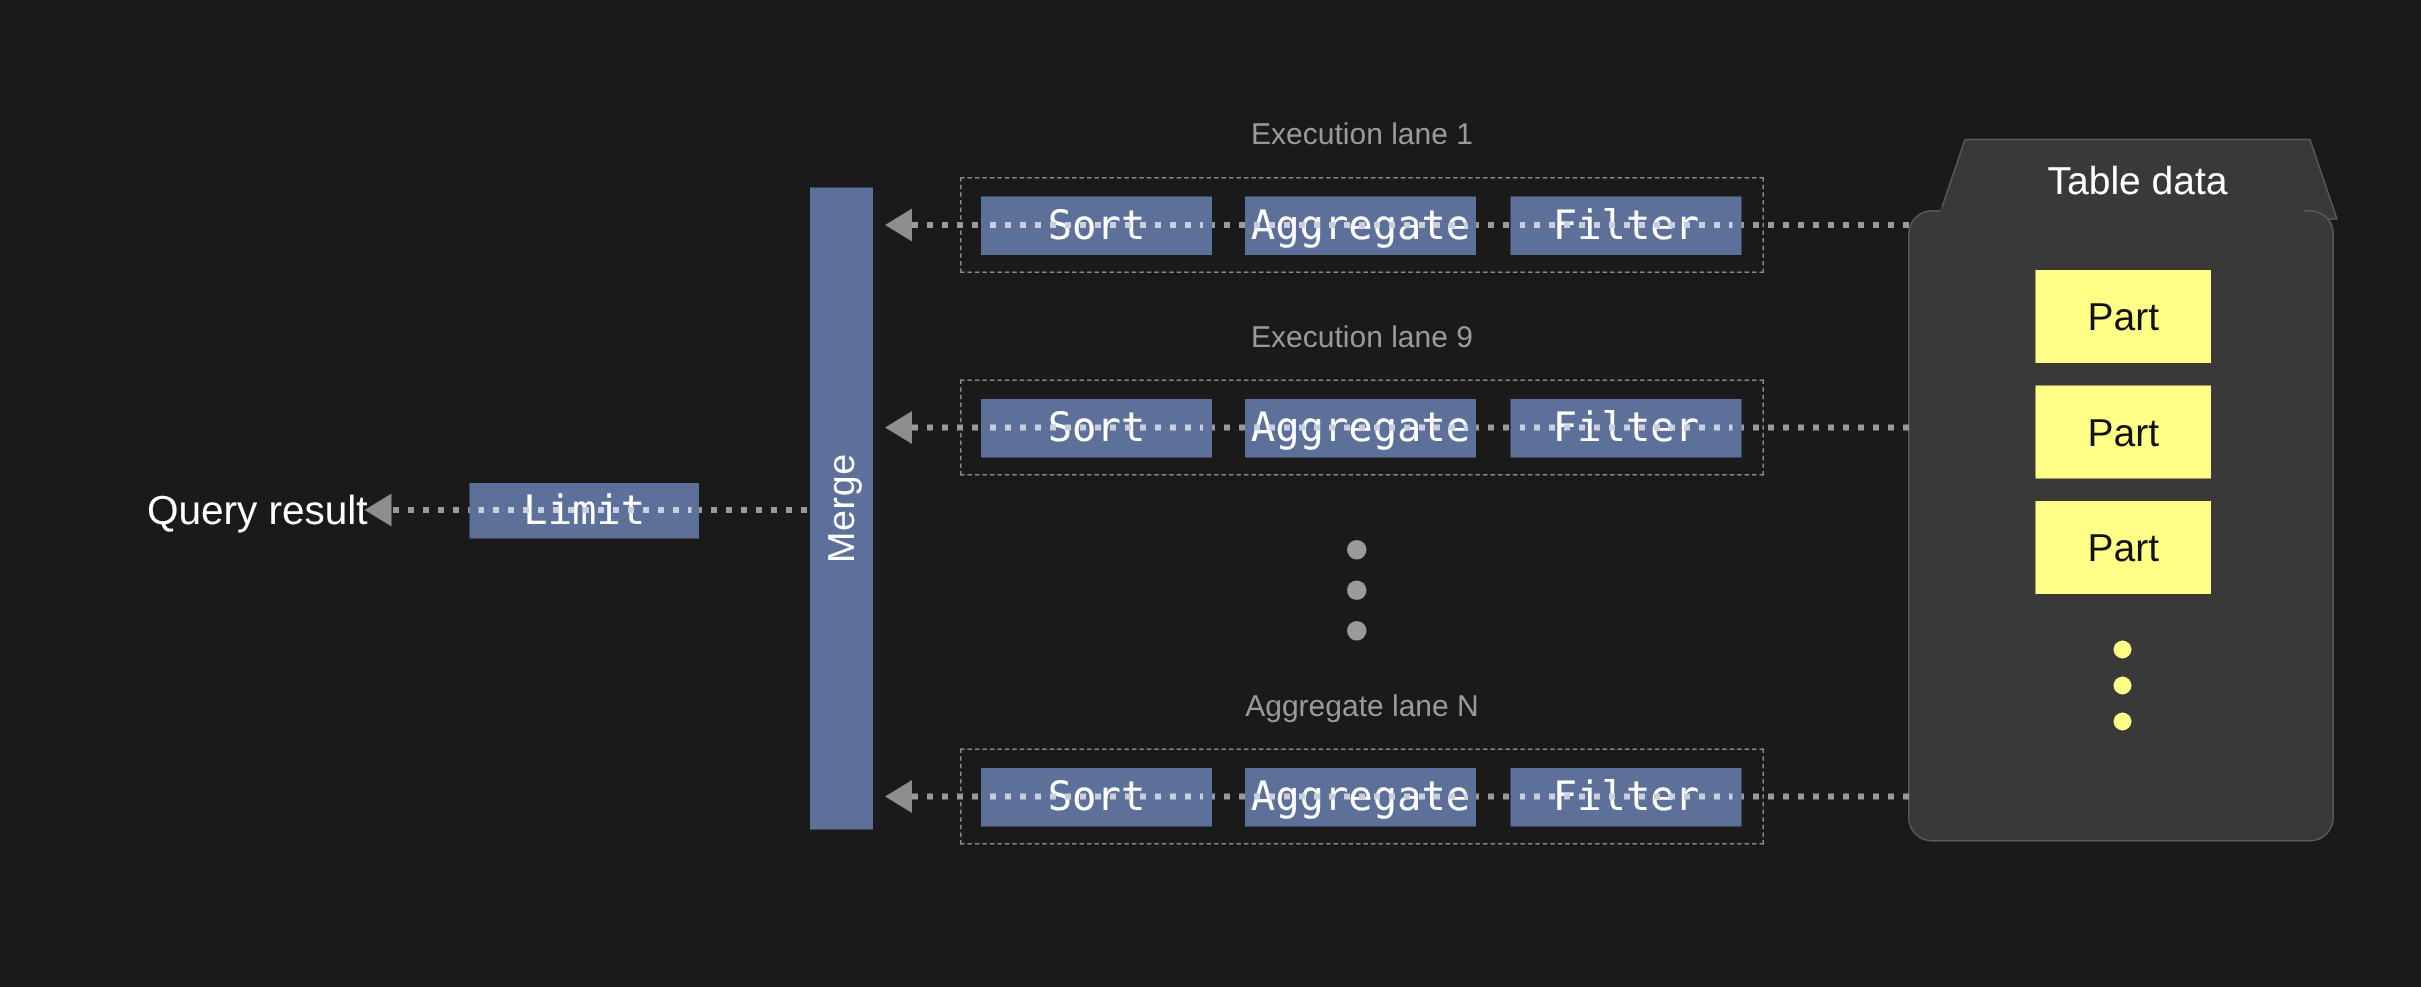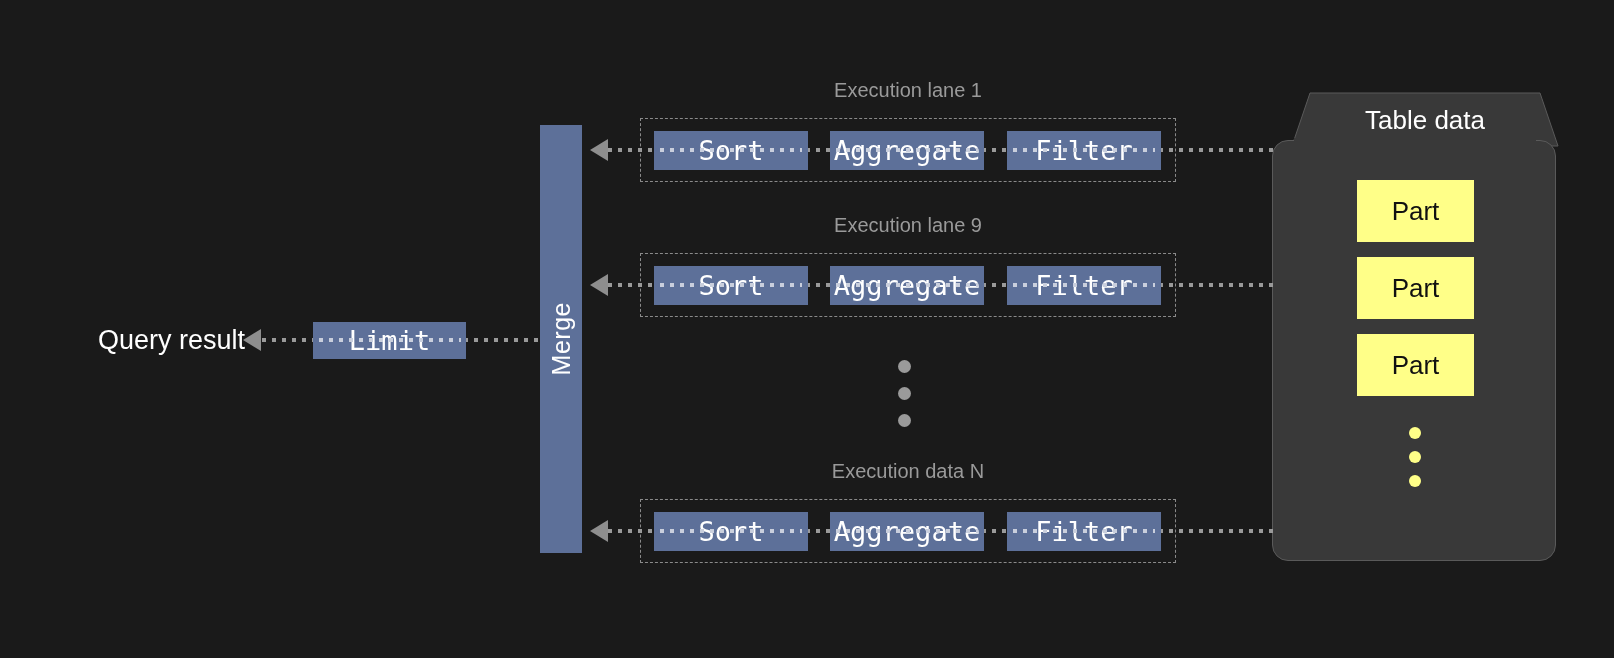--- a/index.html
+++ b/index.html
@@ -184,21 +184,21 @@
   <div class="abs dots-h" style="left:982px; top:283px; width:28px;"></div>
   <div class="abs dots-h over" style="left:1013px; top:283px; width:142px;"></div>
   <div class="abs dots-h" style="left:1159px; top:283px; width:118px;"></div>
 
   <div class="abs" style="left:898px; top:360px; width:20px; height:68px;">
     <div class="vdot" style="left:0px; top:0px;  width:13px; height:13px; background:#9a9a9a;"></div>
     <div class="vdot" style="left:0px; top:27px; width:13px; height:13px; background:#9a9a9a;"></div>
     <div class="vdot" style="left:0px; top:54px; width:13px; height:13px; background:#9a9a9a;"></div>
   </div>
 
-  <div class="abs lane-label" style="left:640px; top:460px; width:536px;">Execution data N</div>
+  <div class="abs lane-label" style="left:640px; top:460px; width:536px;">Aggregate lane N</div>
 
   <div class="abs lane-dashed" style="left:640px; top:499px; width:536px; height:64px;"></div>
 
   <div class="abs arrow-left" style="left:590px; top:520px;"></div>
   <div class="abs dots-h" style="left:608px; top:529px; width:50px;"></div>
 
   <div class="abs op-box" style="left:654px; top:512px; width:154px; height:39px;">Sort</div>
   <div class="abs op-box" style="left:830px; top:512px; width:154px; height:39px;">Aggregate</div>
   <div class="abs op-box" style="left:1007px; top:512px; width:154px; height:39px;">Filter</div>
 

